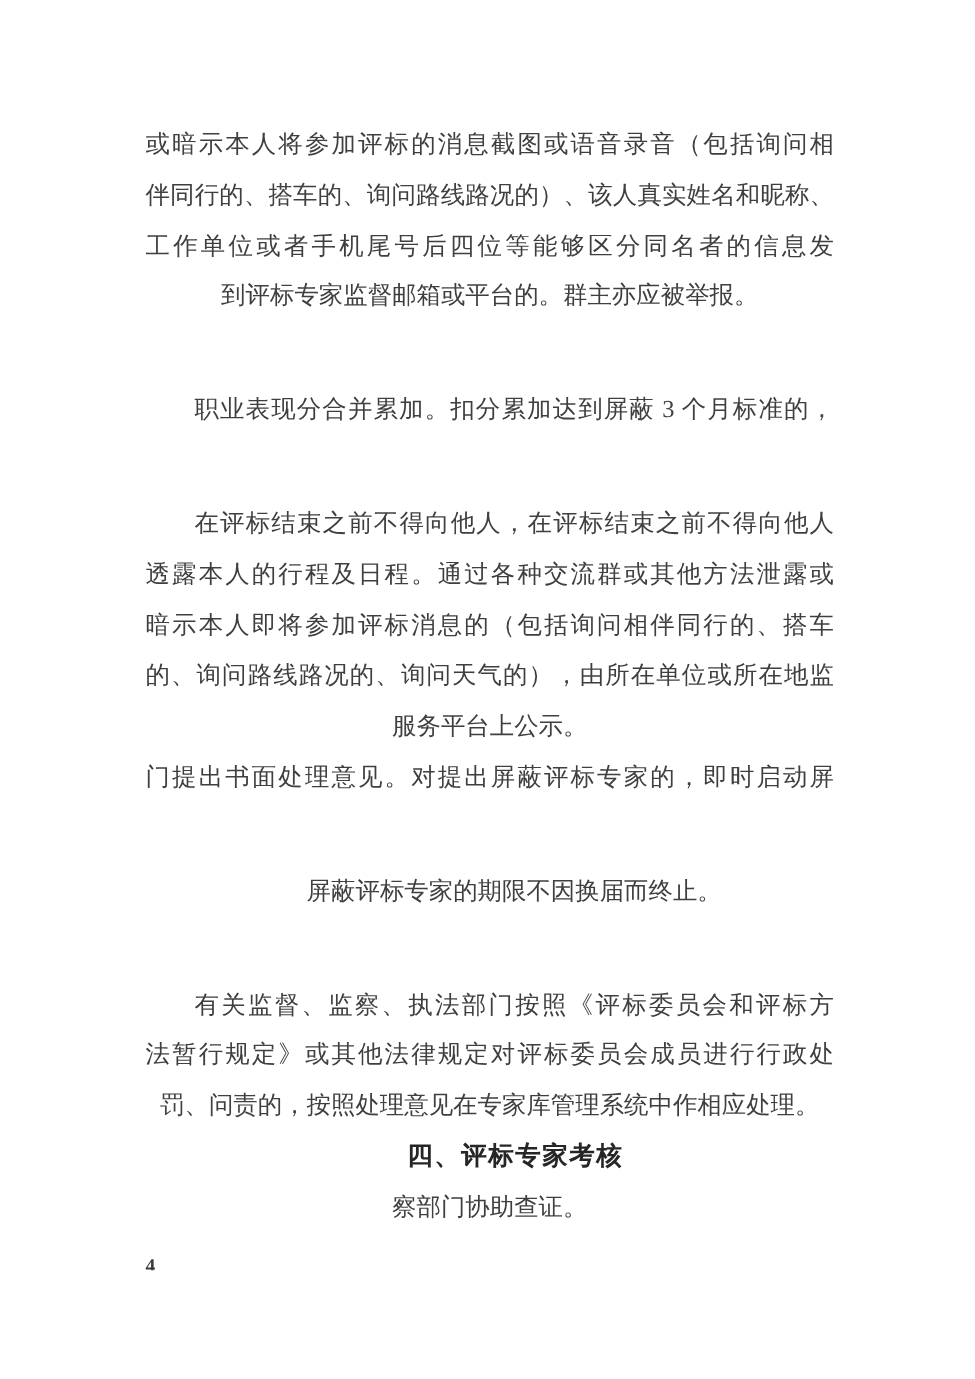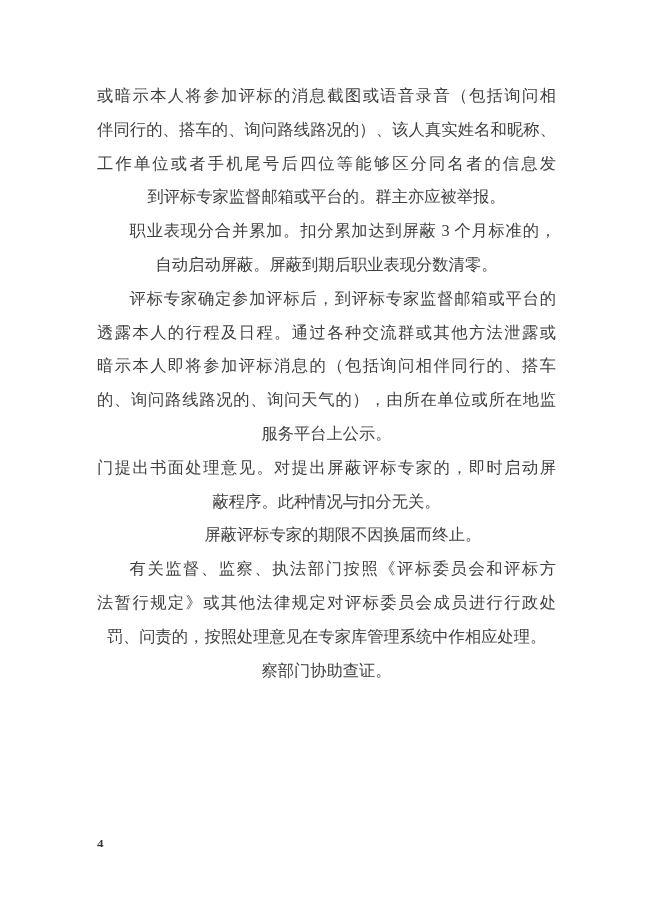--- a/index.html
+++ b/index.html
@@ -29,20 +29,21 @@
     text-align: center;
   }
   .line.justify {
     white-space: normal;
     text-align: justify;
     text-align-last: justify;
     text-justify: inter-character;
   }
   .line.indent {
     text-indent: 2em;
+    margin-top: 42px;
   }
   .heading-line {
     font-family: "Liberation Sans", "DejaVu Sans", sans-serif;
     font-weight: bold;
     color: #262626;
     text-indent: 2em;
     font-size: 17px;
     letter-spacing: 1px;
   }
   .page-number {
@@ -58,28 +59,27 @@
 </head>
 <body>
 
 <div class="page">
   <div class="textblock">
       <div class="line justify">或暗示本人将参加评标的消息截图或语音录音（包括询问相</div>
       <div class="line justify">伴同行的、搭车的、询问路线路况的）、该人真实姓名和昵称、</div>
       <div class="line justify">工作单位或者手机尾号后四位等能够区分同名者的信息发</div>
       <div class="line">到评标专家监督邮箱或平台的。群主亦应被举报。</div>
       <div class="line justify indent">职业表现分合并累加。扣分累加达到屏蔽 3 个月标准的，</div>
-      <div class="line">自动启动屏蔽。屏蔽到期后职业表现分数清零。</div>
-      <div class="line justify indent">评标专家确定参加评标后，到评标专家监督邮箱或平台的</div>
+      <div class="line justify indent">在评标结束之前不得向他人，在评标结束之前不得向他人</div>
       <div class="line justify">透露本人的行程及日程。通过各种交流群或其他方法泄露或</div>
       <div class="line justify">暗示本人即将参加评标消息的（包括询问相伴同行的、搭车</div>
       <div class="line justify">的、询问路线路况的、询问天气的），由所在单位或所在地监</div>
       <div class="line">服务平台上公示。</div>
       <div class="line justify">门提出书面处理意见。对提出屏蔽评标专家的，即时启动屏</div>
-      <div class="line">蔽程序。此种情况与扣分无关。</div>
       <div class="line indent">屏蔽评标专家的期限不因换届而终止。</div>
       <div class="line justify indent">有关监督、监察、执法部门按照《评标委员会和评标方</div>
       <div class="line justify">法暂行规定》或其他法律规定对评标委员会成员进行行政处</div>
       <div class="line">罚、问责的，按照处理意见在专家库管理系统中作相应处理。</div>
+      <div class="line heading-line">四、评标专家考核</div>
       <div class="line">察部门协助查证。</div>
     </div>
   <div class="page-number">4</div>
 </div>
 
 </body></html>

